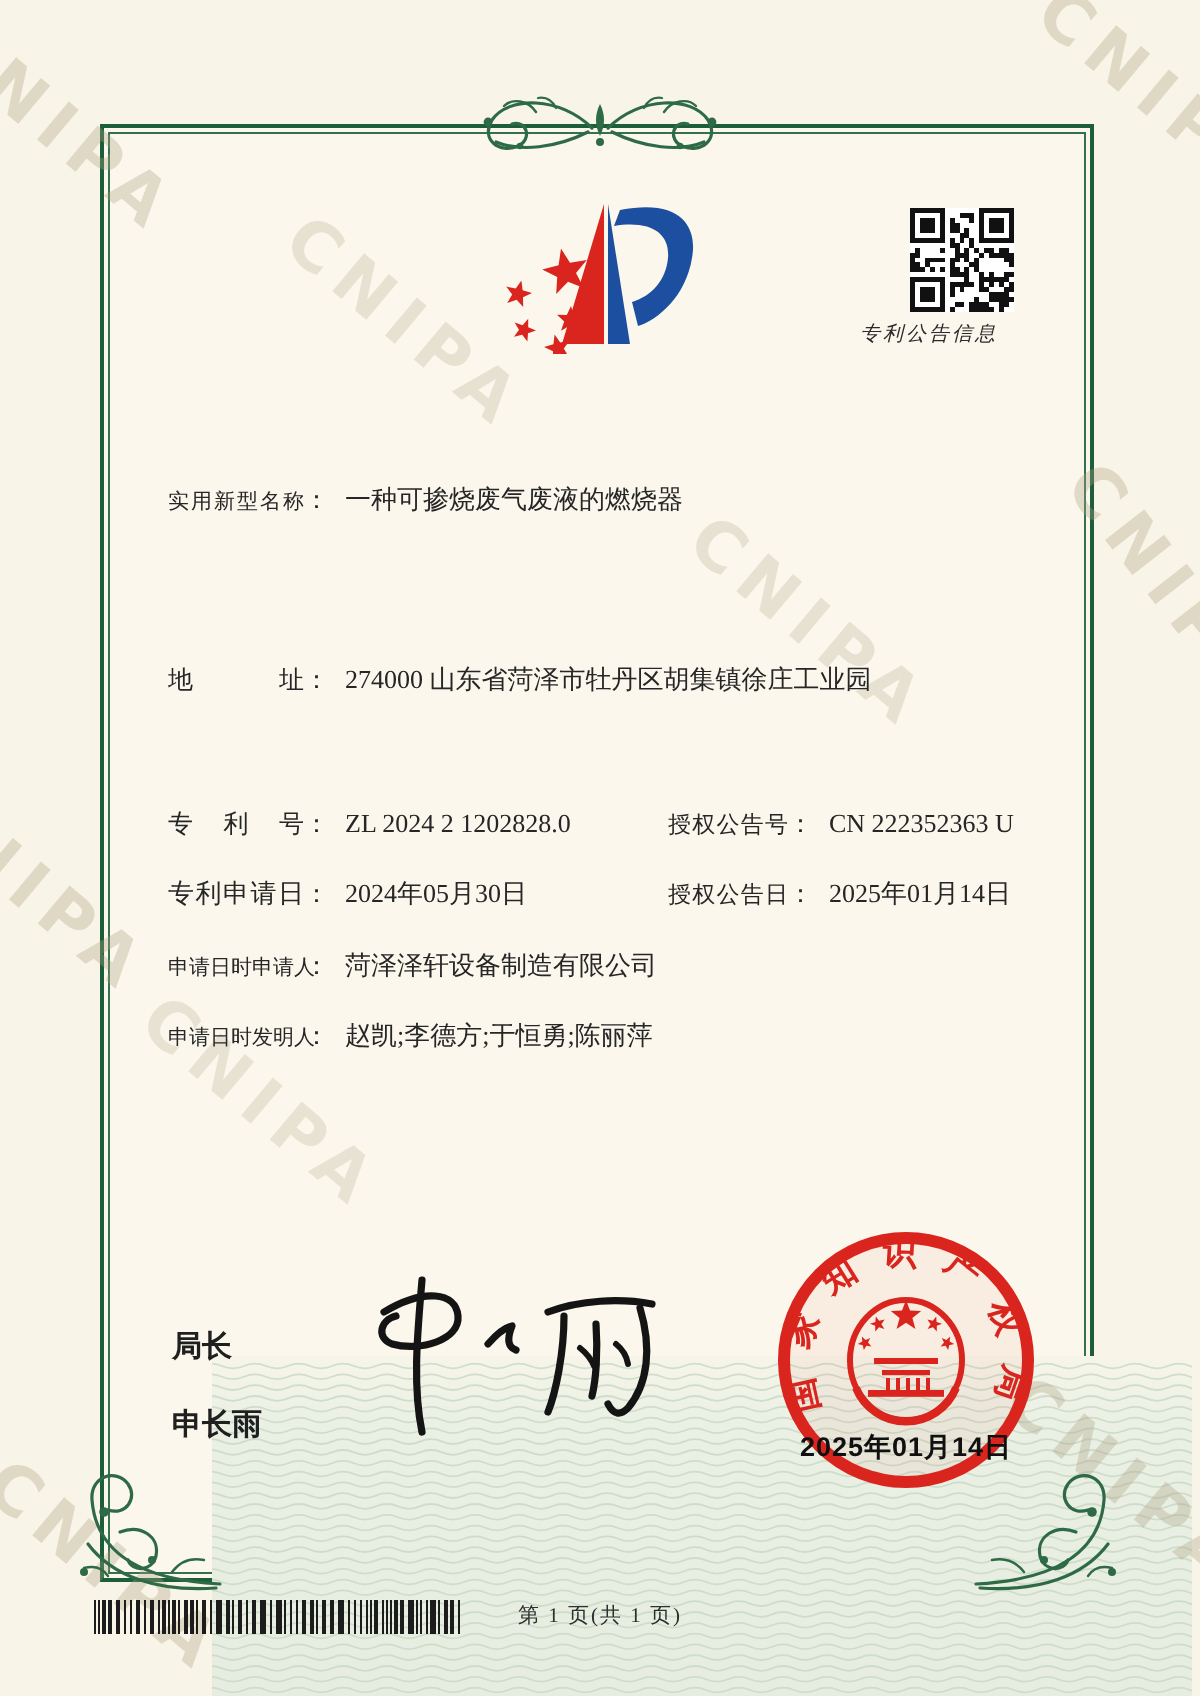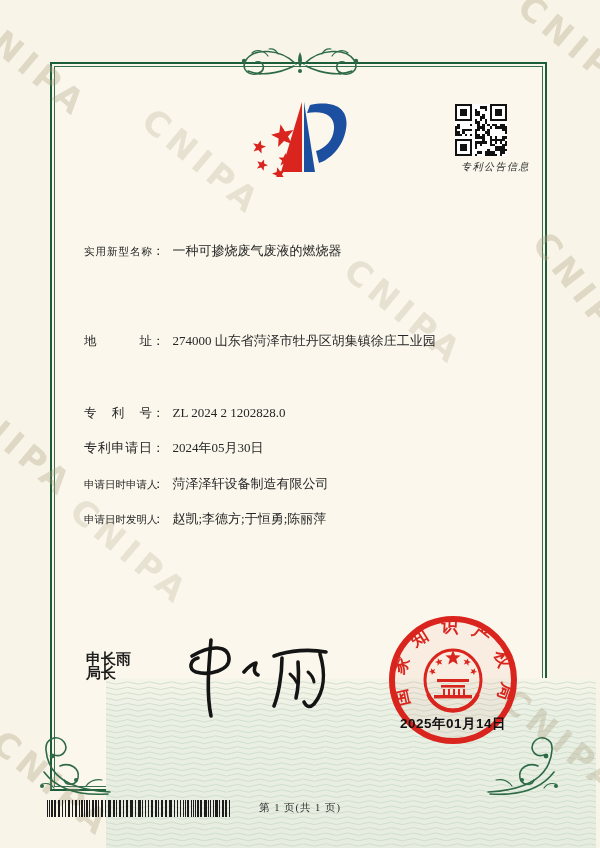--- a/index.html
+++ b/index.html
@@ -10,21 +10,21 @@
   html,body{width:600px;height:848px}
   body{font-family:"Liberation Serif","DejaVu Serif",serif;background:var(--cream);}
   .page{position:relative;width:600px;height:848px;overflow:hidden;background:var(--cream);}
   .frame{position:absolute;left:50px;top:62px;width:497px;height:729px;border:2.5px solid var(--frame-green);background:var(--inner-cream);}
   .frame-inner{position:absolute;inset:2px;border:1px solid var(--frame-green-light);}
   .abs{position:absolute;}
   .wm{position:absolute;font-family:"DejaVu Sans","Liberation Sans",sans-serif;font-weight:700;font-size:34px;letter-spacing:6px;color:rgba(172,160,132,0.34);transform-origin:left top;z-index:1;pointer-events:none;}
   .cert-no{left:84px;top:103px;font-size:13px;color:var(--ink);letter-spacing:0.5px;z-index:2;}
   .title{left:0;top:176px;width:100%;text-align:center;font-size:31px;font-weight:800;color:#161616;letter-spacing:5px;z-index:2;}
   .qr{left:455px;top:104px;z-index:2;}
-  .qr-label{left:430px;top:160px;width:100px;text-align:right;font-size:10px;font-style:italic;letter-spacing:1.5px;color:#2a2a2a;z-index:2;}
+  .qr-label{left:430px;top:160px;width:100px;text-align:left;font-size:10px;font-style:italic;letter-spacing:1.5px;color:#2a2a2a;z-index:2;}
   .row{position:absolute;left:84px;width:450px;white-space:nowrap;z-index:2;color:#262626;}
   .lbl{display:inline-block;width:68px;text-align:justify;text-align-last:justify;font-size:12.5px;color:#262626;vertical-align:baseline;}
   .lbl.sm{font-size:10.5px;}
   .lbl.md{font-size:13px;}
   .colon{font-size:12.5px;}
   .val{font-size:13px;margin-left:8px;}
   .rgroup{position:absolute;left:250px;top:0;white-space:nowrap;}
   .rlbl{display:inline-block;width:60px;text-align:justify;text-align-last:justify;font-size:11.5px;}
   .legal{left:0;width:100%;text-align:center;font-size:12px;color:#45443c;letter-spacing:0.3px;z-index:2;font-style:italic;}
   .greenzone{position:absolute;left:54px;top:614px;width:490px;height:176px;background:linear-gradient(180deg,#f7f5e9 0%,#eaf0e4 20%,#e6ede0 100%);overflow:hidden;z-index:0;}
@@ -290,34 +290,36 @@
 
 
   <div class="row" style="top:241px;">
     <span class="lbl sm">实用新型名称</span><span class="colon">：</span><span class="val">一种可掺烧废气废液的燃烧器</span>
   </div>
   <div class="row" style="top:331px;">
     <span class="lbl">地址</span><span class="colon">：</span><span class="val">274000 山东省菏泽市牡丹区胡集镇徐庄工业园</span>
   </div>
   <div class="row" style="top:403px;font-family:Liberation Serif, serif;">
     <span class="lbl">专利号</span><span class="colon">：</span><span class="val">ZL 2024 2 1202828.0</span>
+    <span class="rgroup"><span class="rlbl">授权公告号</span><span class="colon">：</span><span class="val">CN 222352363 U</span></span>
   </div>
   <div class="row" style="top:438px;">
     <span class="lbl md">专利申请日</span><span class="colon">：</span><span class="val">2024年05月30日</span>
+    <span class="rgroup"><span class="rlbl">授权公告日</span><span class="colon">：</span><span class="val">2025年01月14日</span></span>
   </div>
   <div class="row" style="top:474px;">
     <span class="lbl sm">申请日时申请人</span><span class="colon">：</span><span class="val">菏泽泽轩设备制造有限公司</span>
   </div>
   <div class="row" style="top:509px;">
     <span class="lbl sm">申请日时发明人</span><span class="colon">：</span><span class="val">赵凯;李德方;于恒勇;陈丽萍</span>
   </div>
 
 
   <div class="abs signer" style="top:664px;">局长</div>
-  <div class="abs signer" style="top:650px;">申长雨</div>
+  <div class="abs signer" style="top:703px;">申长雨</div>
 
   <svg class="abs sig" width="155" height="85" viewBox="0 0 155 85">
     <g stroke="#141414" stroke-width="3.6" fill="none" stroke-linecap="round" stroke-linejoin="round">
       <path d="M14,22 C34,10 50,12 51,24 C52,36 32,42 18,38 C10,35 12,26 20,24"></path>
       <path d="M33,6 C31,30 28,58 33,82"></path>
       <path d="M66,38 q7,-8 12,-9 q-4,10 2,12"></path>
       <path d="M96,22 C112,16 132,15 148,18"></path>
       <path d="M104,24 C104,42 100,62 96,72"></path>
       <path d="M142,20 C148,40 146,58 136,70 q-6,6 -10,-2"></path>
       <path d="M120,28 C121,42 120,56 118,64"></path>

